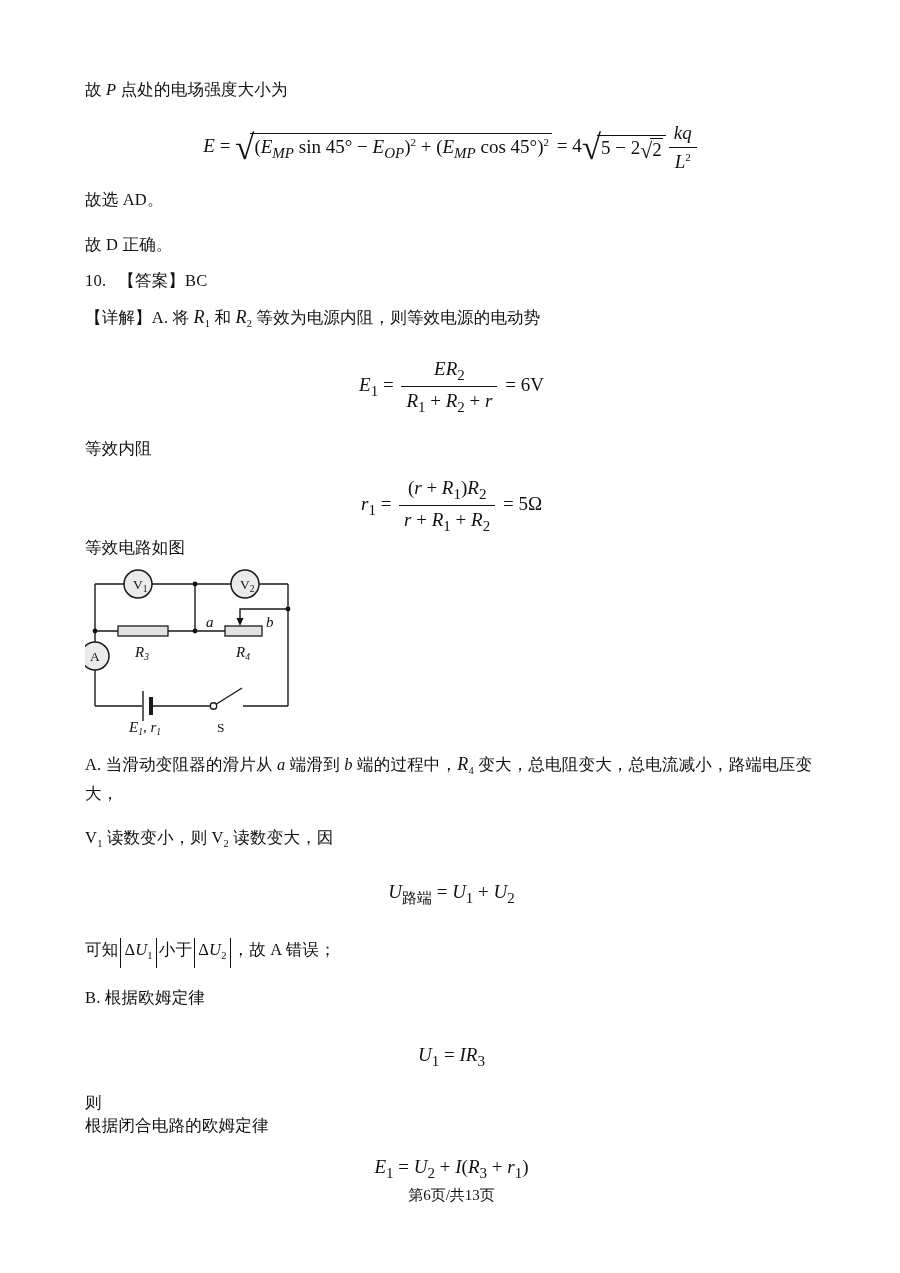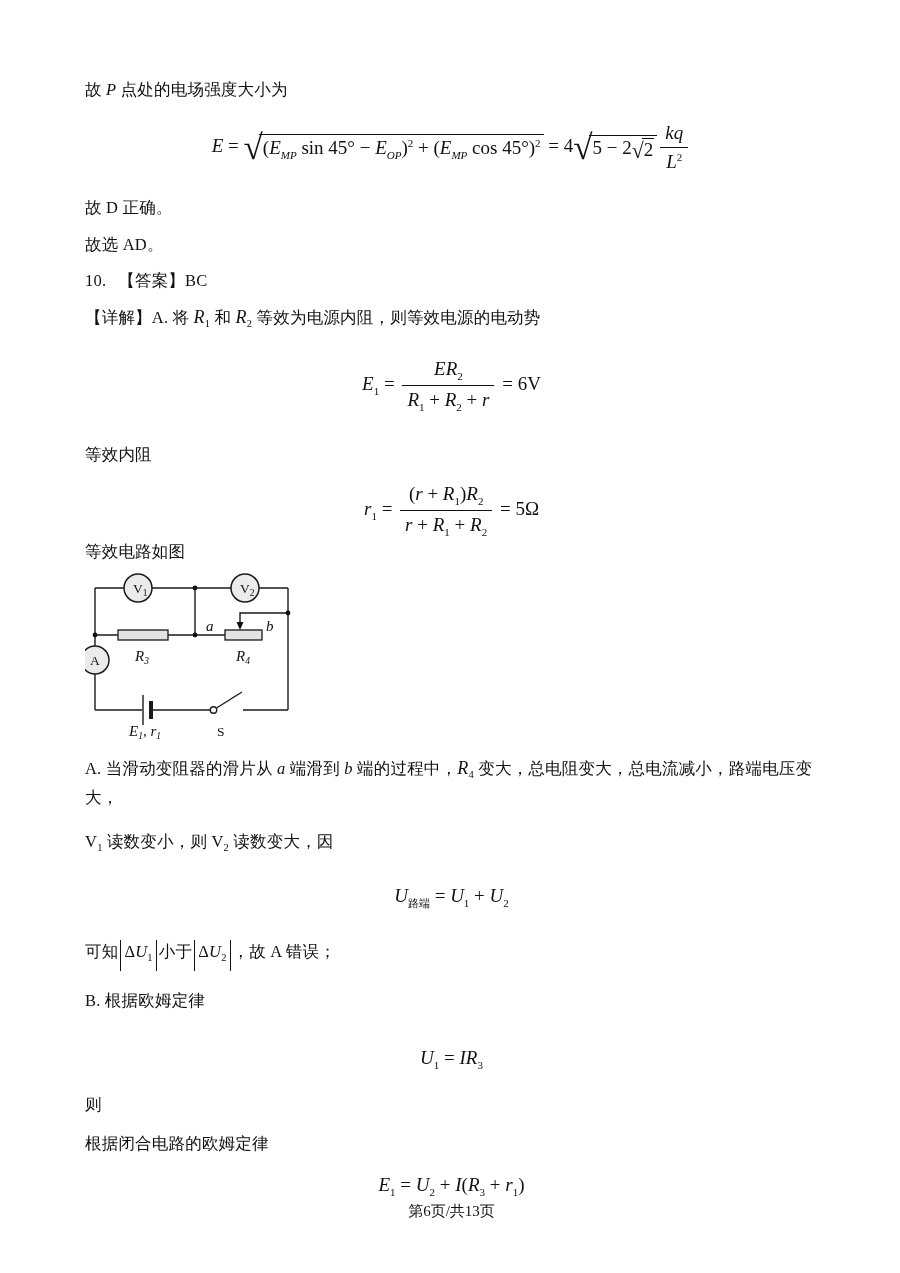--- a/index.html
+++ b/index.html
@@ -6,21 +6,21 @@
   body{width:900px;height:1273px;overflow:hidden;color:#111;
        font-family:"Liberation Serif","DejaVu Serif",serif;}
   .content{box-sizing:border-box;width:900px;padding:78px 82px 0 85px;position:relative;}
   .para{margin:0;font-size:16.5px;line-height:23px;letter-spacing:0.2px;}
   .para sub{font-size:10.5px;}
   .mi{font-style:italic;}
   .rm{font-style:normal;}
   .qnum{margin-right:12px;}
   
   .formula{text-align:center;font-size:19px;line-height:1.1;}
-  .formula sub{font-size:11px;}
+  .formula sub{font-size:15px;}
   .formula sup{font-size:11px;}
   .frac{display:inline-block;vertical-align:middle;text-align:center;margin:0 3px;}
   .frac .num{display:block;padding:0 5px 2px;border-bottom:1.4px solid #111;line-height:1.25;}
   .frac .den{display:block;padding:2px 5px 0;line-height:1.25;}
   .sqrt{display:inline-flex;align-items:flex-end;vertical-align:middle;}
   .sqrt .rs{font-style:normal;font-size:1.85em;line-height:0.78;letter-spacing:0;}
   .sqrt .rb{border-top:1.5px solid #111;margin-left:-4px;padding:2px 3px 0 4px;}
   .sqrt.small .rs{font-size:1.15em;line-height:0.85;}
   .sqrt.small .rb{margin-left:-2px;padding:1px 1px 0 2px;border-top:1.2px solid #111;}
   .abs{display:inline-block;border-left:1.4px solid #111;border-right:1.4px solid #111;
@@ -51,33 +51,33 @@
         <span class="rb"><span>(</span><span class="mi">E</span><sub class="mi">MP</sub><span> sin 45° − </span><span class="mi">E</span><sub class="mi">OP</sub><span>)</span><sup>2</sup><span> + (</span><span class="mi">E</span><sub class="mi">MP</sub><span> cos 45°)</span><sup>2</sup></span>
       </span><span> = 4</span><span class="sqrt">
         <span class="rs">√</span>
         <span class="rb"><span>5 − 2</span><span class="sqrt small">
             <span class="rs">√</span>
             <span class="rb">2</span>
           </span></span>
       </span><span class="frac"><span class="num mi">kq</span><span class="den"><span class="mi">L</span><sup>2</sup></span></span>
   </div>
 
+  <p class="para" style="margin-top:14px">故选 AD。</p>
+
   <p class="para" style="margin-top:22px">故 D 正确。</p>
-
-  <p class="para" style="margin-top:14px">故选 AD。</p>
 
   <p class="para" style="margin-top:13px"><span class="qnum">10.</span><span>【答案】BC</span></p>
 
   <p class="para" style="margin-top:14px"><span>【详解】A. 将 </span><span class="mi" style="font-size:18px">R</span><sub>1</sub><span> 和 </span><span class="mi" style="font-size:18px">R</span><sub>2</sub><span> 等效为电源内阻，则等效电源的电动势</span></p>
 
   <div class="formula" style="margin-top:22px">
     <span class="mi">E</span><sub>1</sub><span> = </span><span class="frac"><span class="num"><span class="mi">ER</span><sub>2</sub></span><span class="den"><span class="mi">R</span><sub>1</sub><span> + </span><span class="mi">R</span><sub>2</sub><span> + </span><span class="mi">r</span></span></span><span> = 6V</span>
   </div>
 
-  <p class="para" style="margin-top:28px">等效内阻</p>
+  <p class="para" style="margin-top:20px">等效内阻</p>
 
   <div class="formula" style="margin-top:16px">
     <span class="mi">r</span><sub>1</sub><span> = </span><span class="frac"><span class="num"><span>(</span><span class="mi">r</span><span> + </span><span class="mi">R</span><sub>1</sub><span>)</span><span class="mi">R</span><sub>2</sub></span><span class="den"><span class="mi">r</span><span> + </span><span class="mi">R</span><sub>1</sub><span> + </span><span class="mi">R</span><sub>2</sub></span></span><span> = 5Ω</span>
   </div>
 
   <p class="para" style="">等效电路如图</p>
 
   <svg class="circuit" width="222" height="172" viewBox="0 0 222 172">
 
     <g>
@@ -133,21 +133,21 @@
 
   <p class="para" style="margin-top:18px">B. 根据欧姆定律</p>
 
   <div class="formula" style="margin-top:36px">
     <span class="mi">U</span><sub>1</sub><span> = </span><span class="mi">IR</span><sub>3</sub>
   </div>
 
   <p class="para" style="margin-top:22px">则</p>
 
 
-  <p class="para" style="margin-top:16px">根据闭合电路的欧姆定律</p>
+  <p class="para" style="margin-top:0">根据闭合电路的欧姆定律</p>
 
   <div class="formula" style="margin-top:20px">
     <span class="mi">E</span><sub>1</sub><span> = </span><span class="mi">U</span><sub>2</sub><span> + </span><span class="mi">I</span><span>(</span><span class="mi">R</span><sub>3</sub><span> + </span><span class="mi">r</span><sub>1</sub><span>)</span>
   </div>
 
   <div class="footer">第6页/共13页</div>
 
 </div>
 
 </body></html>

